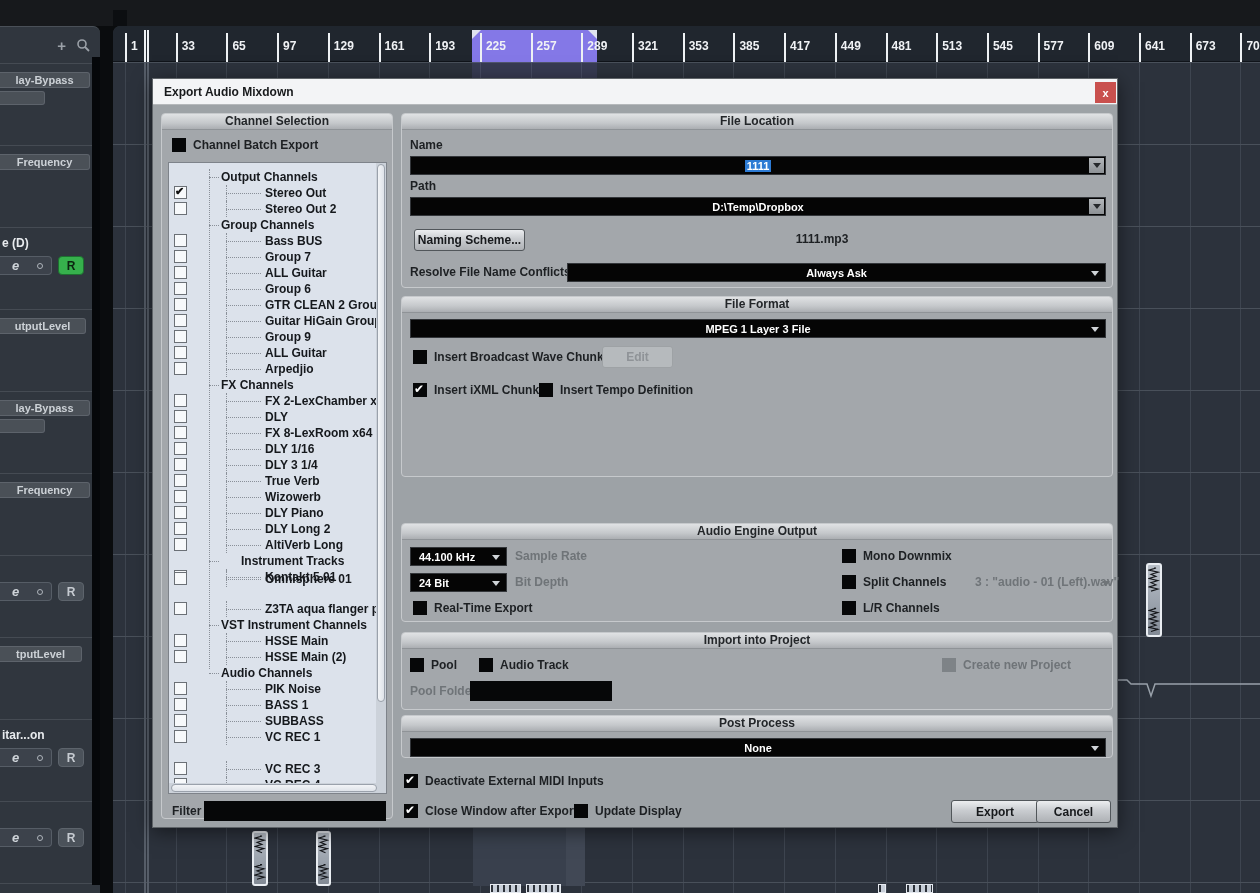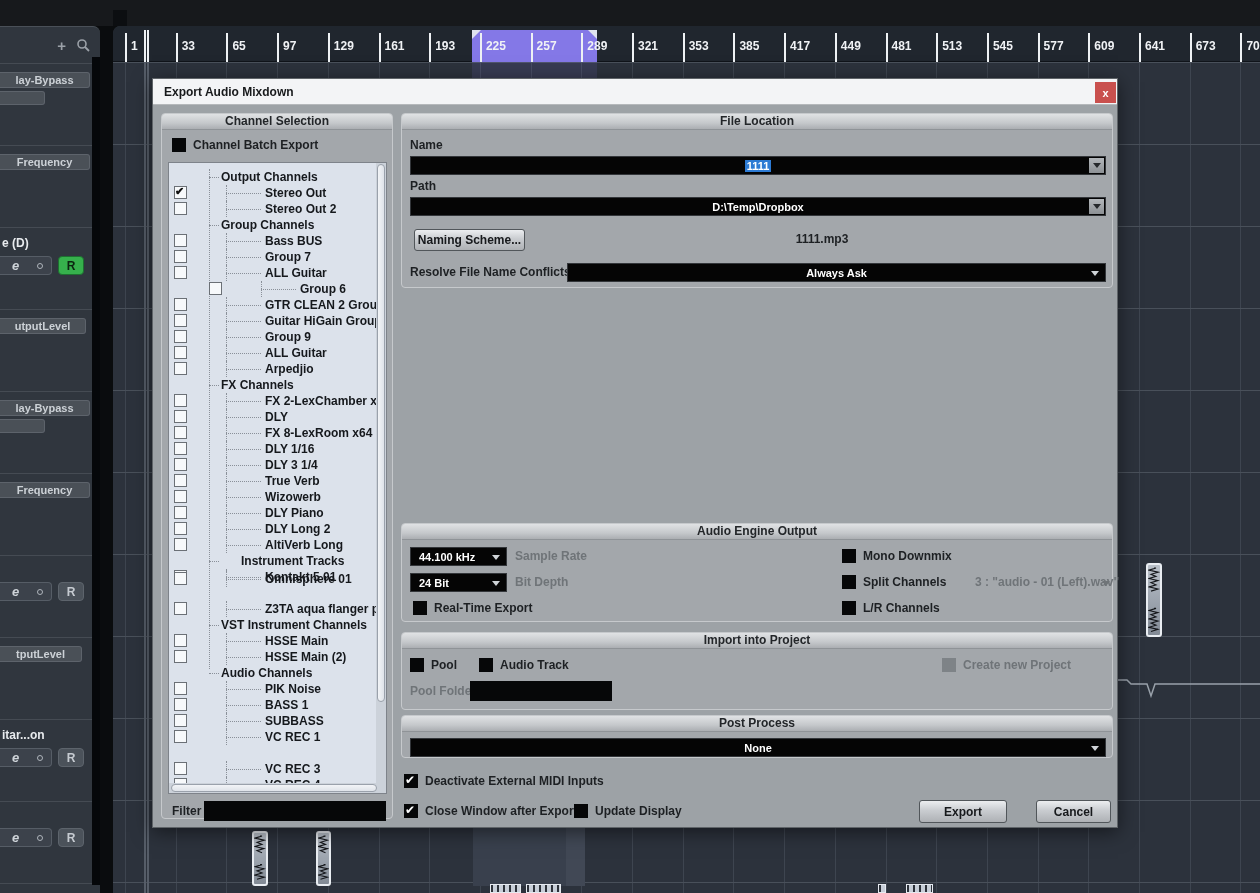--- a/index.html
+++ b/index.html
@@ -335,21 +335,21 @@
               <div class="guide-v" style="left: 57px; top: 0px; height: 16px;"></div>
               <div class="stub" style="left: 57px; width: 35px;"></div>
               <span class="txt" style="left: 96px;">Group 7</span>
             </div>
             <div class="trow" style="top: 102px;">
               <span class="tree-cb"></span>
               <div class="guide-v" style="left: 57px; top: 0px; height: 16px;"></div>
               <div class="stub" style="left: 57px; width: 35px;"></div>
               <span class="txt" style="left: 96px;">ALL Guitar</span>
             </div>
-            <div class="trow" style="top: 118px; margin-left: 35px;">
+            <div class="trow" style="top: 118px;">
               <span class="tree-cb"></span>
               <div class="guide-v" style="left: 57px; top: 0px; height: 16px;"></div>
               <div class="stub" style="left: 57px; width: 35px;"></div>
               <span class="txt" style="left: 96px;">Group 6</span>
             </div>
             <div class="trow" style="top: 134px;">
               <span class="tree-cb"></span>
               <div class="guide-v" style="left: 57px; top: 0px; height: 16px;"></div>
               <div class="stub" style="left: 57px; width: 35px;"></div>
               <span class="txt" style="left: 96px;">GTR CLEAN 2 Group</span>
@@ -555,20 +555,34 @@
       </div>
       <div class="btn" style="left:12px;top:115px;width:111px;height:22px;">Naming Scheme...</div>
       <span class="lbl" style="left:360px;top:118px;width:120px;text-align:center;font-weight:600;">1111.mp3</span>
       <span class="lbl" style="left:8px;top:151px;">Resolve File Name Conflicts</span>
       <div class="combo" style="left:165px;top:149px;width:539px;height:19px;">
         <span>Always Ask</span>
         <span class="tri"></span>
       </div>
     </div>
 
+    <div class="section" style="left:248px;top:217px;width:712px;height:181px;">
+      <div class="section-h">File Format</div>
+      <div class="combo" style="left:8px;top:22px;width:696px;height:19px;">
+        <span>MPEG 1 Layer 3 File</span>
+        <span class="tri"></span>
+      </div>
+      <div class="cbx" style="left:11px;top:53px;" id="cb-bwc"></div>
+      <span class="lbl" style="left:32px;top:53px;">Insert Broadcast Wave Chunk</span>
+      <div class="btn disabled" style="left:200px;top:49px;width:71px;height:22px;">Edit</div>
+      <div class="cbx checked" style="left:11px;top:86px;" id="cb-ixml"></div>
+      <span class="lbl" style="left:32px;top:86px;">Insert iXML Chunk</span>
+      <div class="cbx" style="left:137px;top:86px;" id="cb-tempo"></div>
+      <span class="lbl" style="left:158px;top:86px;">Insert Tempo Definition</span>
+    </div>
 
     <div class="section" style="left:248px;top:444px;width:712px;height:99px;">
       <div class="section-h">Audio Engine Output</div>
       <div class="combo leftal" style="left:8px;top:23px;width:97px;height:19px;">
         <span>44.100 kHz</span>
         <span class="tri"></span>
       </div>
       <span class="lbl dim" style="left:113px;top:25px;">Sample Rate</span>
       <div class="combo leftal" style="left:8px;top:49px;width:97px;height:19px;">
         <span>24 Bit</span>
@@ -606,16 +620,16 @@
         <span class="tri"></span>
       </div>
     </div>
 
     <div class="cbx checked" style="left:251px;top:695px;" id="cb-midi"></div>
     <span class="lbl" style="left:272px;top:695px;">Deactivate External MIDI Inputs</span>
     <div class="cbx checked" style="left:251px;top:725px;" id="cb-closewin"></div>
     <span class="lbl" style="left:272px;top:725px;">Close Window after Export</span>
     <div class="cbx" style="left:421px;top:725px;" id="cb-update"></div>
     <span class="lbl" style="left:442px;top:725px;">Update Display</span>
-    <div class="btn" style="left:766px;top:721px;width:88px;height:23px;">Export</div>
+    <div class="btn" style="left:798px;top:721px;width:88px;height:23px;">Export</div>
     <div class="btn" style="left:883px;top:721px;width:75px;height:23px;">Cancel</div>
   </div>
 </div>
 
 </body></html>

